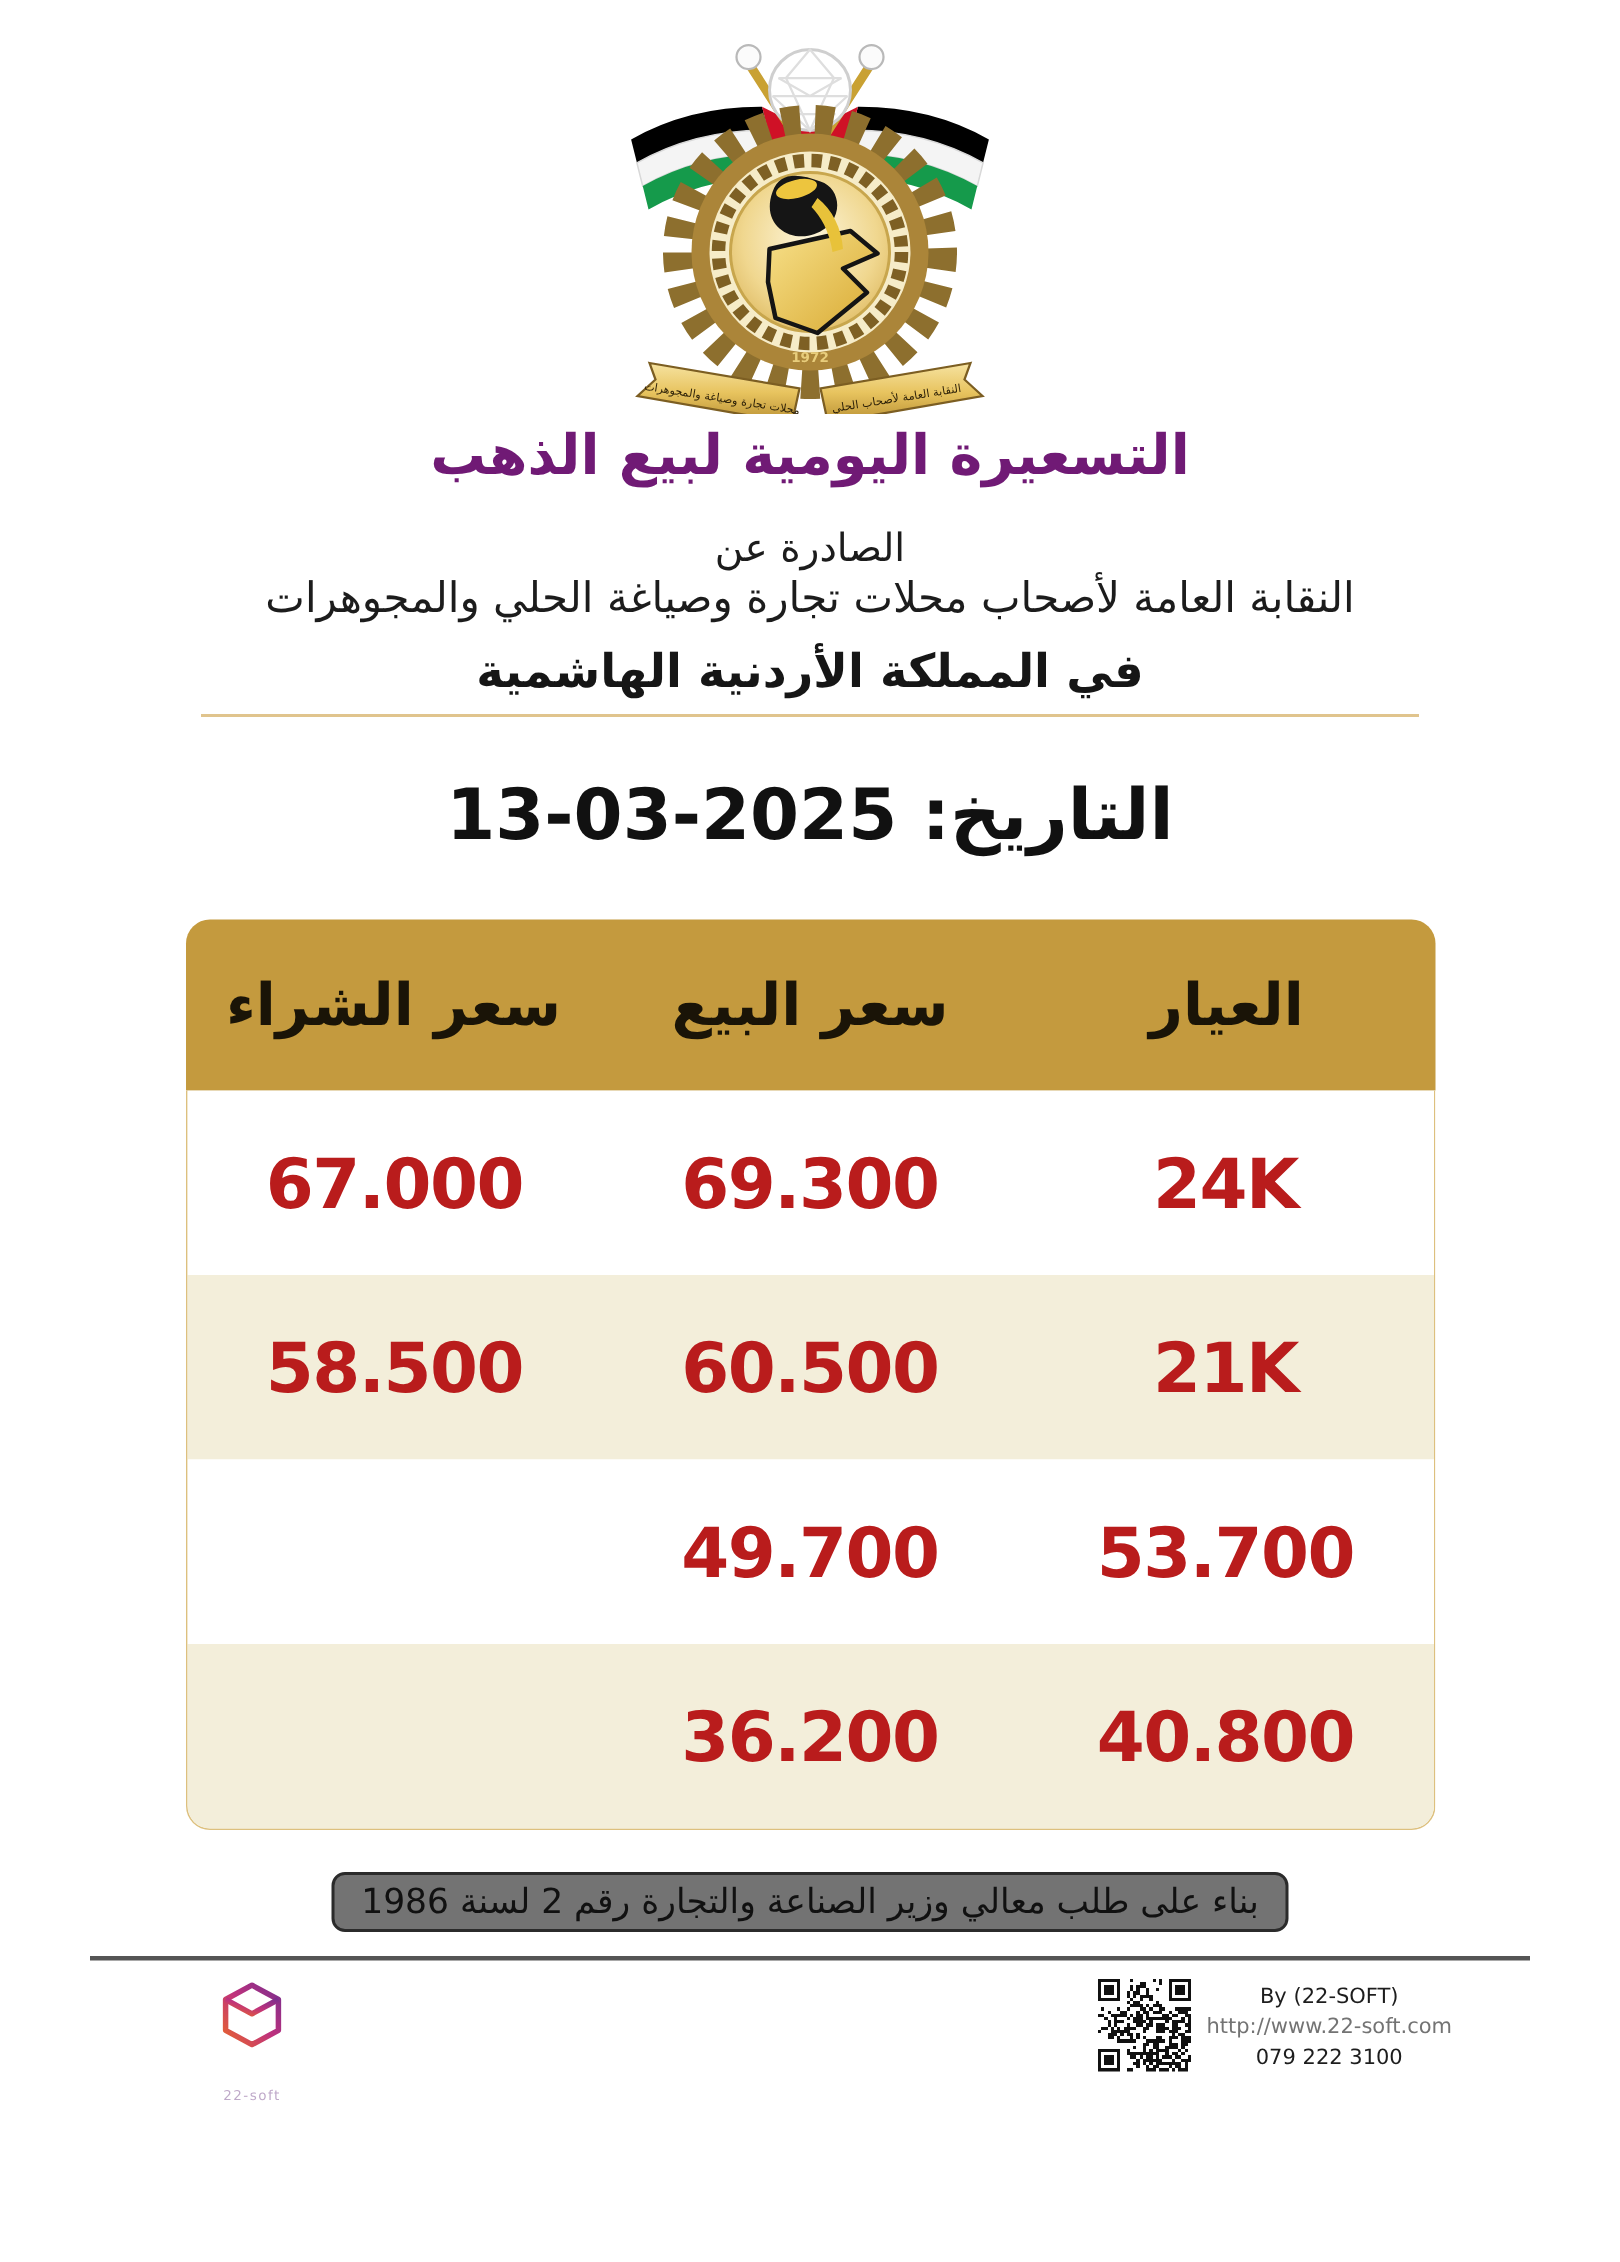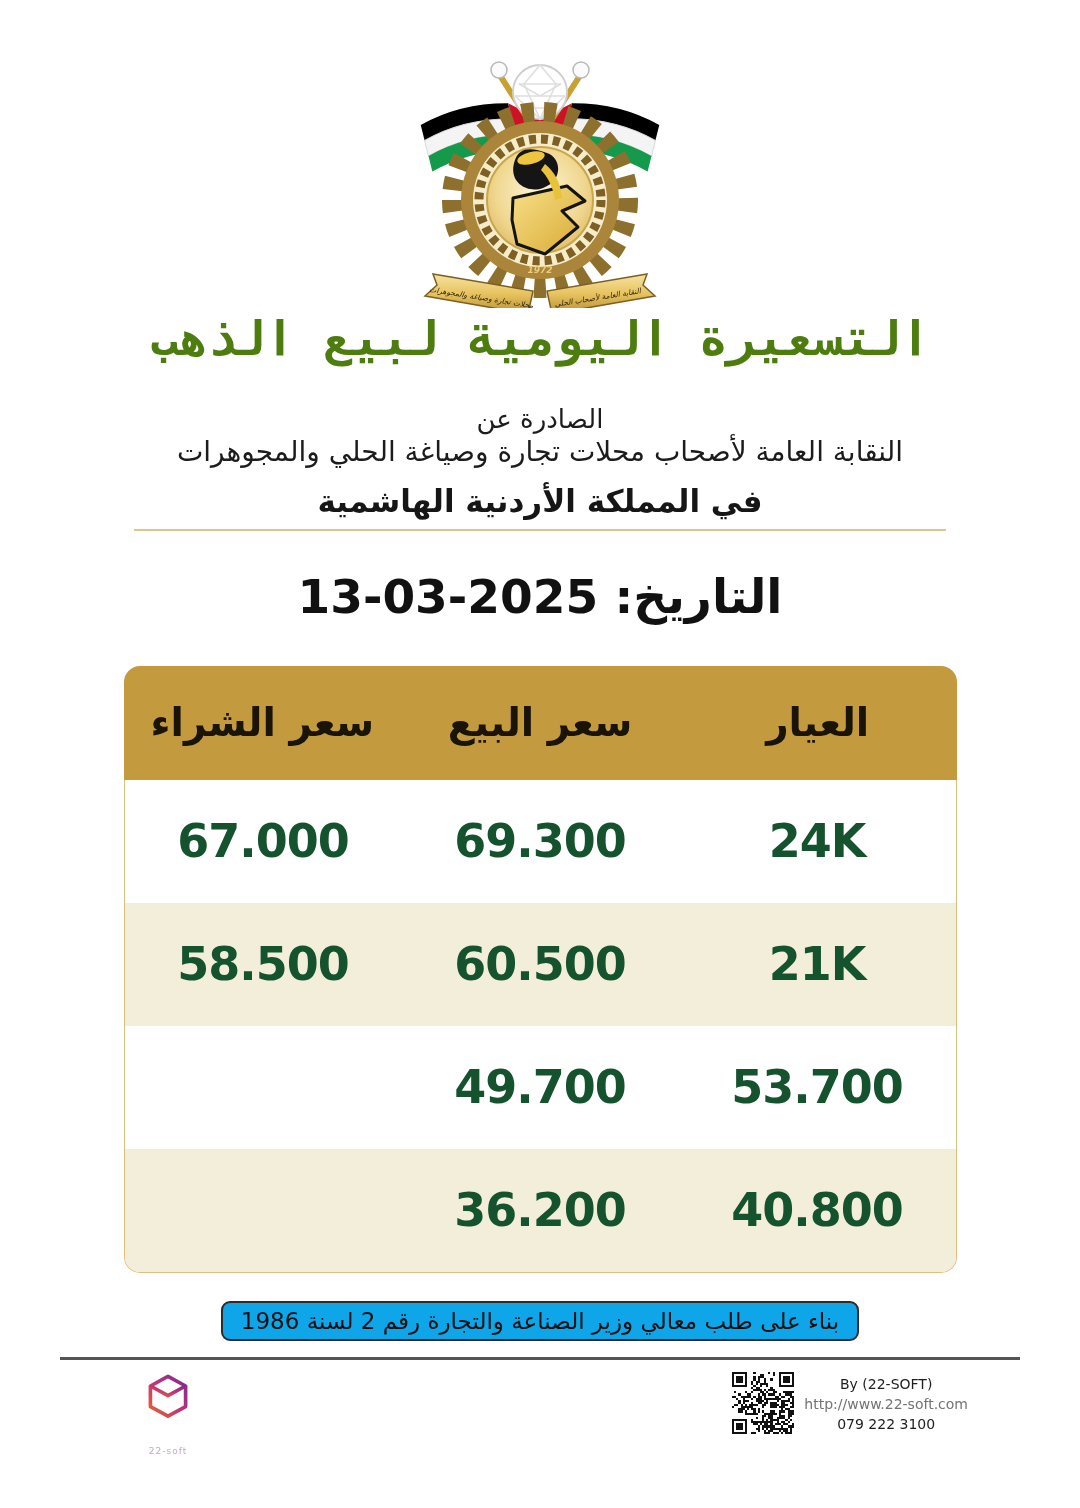--- a/index.html
+++ b/index.html
@@ -3,50 +3,50 @@
 <meta charset="utf-8">
 <style>
   html,body{margin:0;padding:0;}
   body{
     width:1080px;height:1508px;background:#ffffff;overflow:hidden;
     font-family:"DejaVu Sans", sans-serif;color:#161616;
   }
   .page{width:1080px;height:1508px;position:relative;text-align:center;}
 
   
-  .logo-wrap{padding-top:48px;height:262px;font-style:italic;}
+  .logo-wrap{padding-top:16px;height:262px;}
   .logo-wrap svg{display:block;margin:0 auto;}
 
   
-  .main-title{margin-top:4px;font-size:48px;line-height:1.2;font-weight:600;color:#4d7c0f;direction:rtl;font-family:Liberation Mono, monospace;}
+  .main-title{margin-top:4px;font-size:37px;line-height:1.2;font-weight:600;color:#701a75;direction:rtl;}
   .sub-issued{margin-top:14px;font-size:26px;color:#1c1c1c;direction:rtl;}
   .sub-issuer{margin-top:1px;font-size:28px;color:#1c1c1c;direction:rtl;}
   .sub-kingdom{margin-top:15px;font-size:31px;font-weight:600;color:#161616;direction:rtl;}
   .gold-divider{width:812px;height:2px;background:#e0c48d;border:none;margin:10px auto 0;}
   .date-line{margin-top:38px;font-size:47px;font-weight:bold;direction:rtl;color:#111;}
   .date-line .date-num{display:inline-block;direction:ltr;}
 
   
   .price-table{width:833px;margin:42px auto 0;direction:rtl;}
   .pt-header{
     display:grid;grid-template-columns:1fr 1fr 1fr;align-items:center;
     height:114px;background:#c49a3e;border-radius:16px 16px 0 0;
     font-size:39px;font-weight:bold;color:#1a1407;
   }
   .pt-body{
     border:1px solid #ddc07e;border-top:none;border-radius:0 0 16px 16px;overflow:hidden;
   }
   .pt-row{display:grid;grid-template-columns:1fr 1fr 1fr;align-items:center;height:123px;background:#ffffff;}
   .pt-row.alt{background:#f3eeda;}
-  .pt-cell{font-size:46px;font-weight:800;letter-spacing:-1px;color:#14532d;}
+  .pt-cell{font-size:46px;font-weight:800;letter-spacing:-1px;color:#b91c1c;}
 
   
   .note-box{
     display:inline-block;margin-top:28px;border:2px solid #2b2b2b;border-radius:9px;
-    padding:5px 18px;font-size:23px;color:#111;direction:rtl;background:#0ea5e9;
+    padding:5px 18px;font-size:23px;color:#111;direction:rtl;background:#737373;
   }
   .dark-line{width:960px;height:3px;background:#555;border:none;margin:16px auto 0;}
   .bottom-row{
     margin-top:12px;display:flex;justify-content:space-between;align-items:flex-start;
     padding:0 112px 0 138px;
   }
   .soft-brand{display:flex;flex-direction:column;align-items:center;width:60px;gap:22px;}
   .soft-brand .brand-label{font-size:9px;color:#bfa9c9;margin-top:2px;letter-spacing:1px;}
   .credit-block{display:flex;align-items:flex-start;gap:10px;text-align:center;}
   .credit-lines{font-size:14px;line-height:1.45;color:#1d1d1d;padding-top:2px;}

